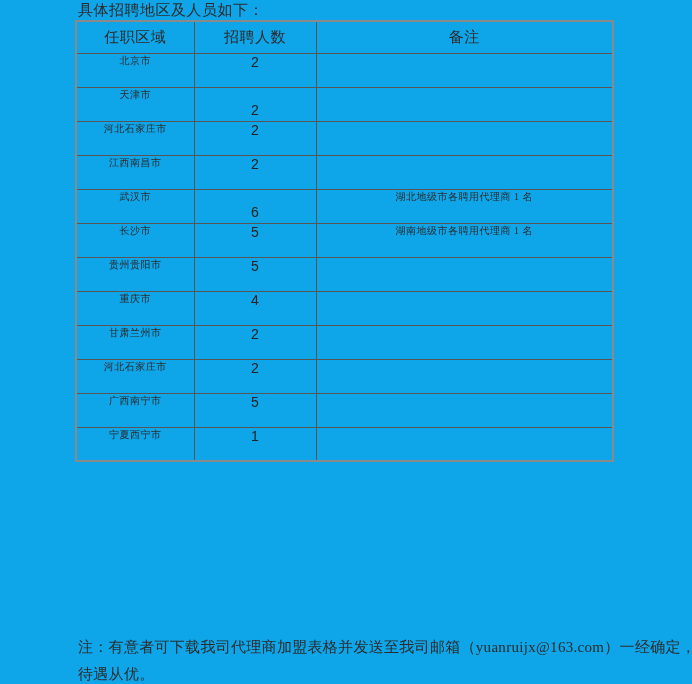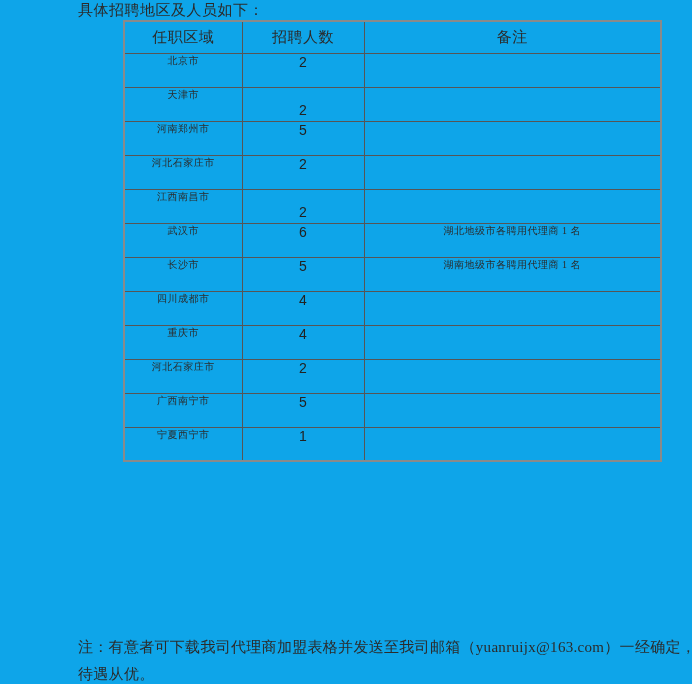--- a/index.html
+++ b/index.html
@@ -25,21 +25,20 @@
     white-space: nowrap;
   }
   table.recruit {
     position: absolute;
     left: 75px;
     top: 20px;
     width: 537px;
     border-collapse: collapse;
     table-layout: fixed;
     border: 2px solid #8a8a8a;
-    margin-left: 48px;
   }
   table.recruit col.c1 { width: 118px; }
   table.recruit col.c2 { width: 122px; }
   table.recruit col.c3 { width: 297px; }
   table.recruit th,
   table.recruit td {
     border: 1px solid #565656;
     vertical-align: top;
     text-align: center;
     padding: 0;
@@ -108,25 +107,20 @@
       <td class="count">2</td>
       <td class="remark"></td>
     </tr>
 
     <tr>
       <td class="region">天津市</td>
       <td class="count">2</td>
       <td class="remark"></td>
     </tr>
 
-    <tr>
-      <td class="region">河南郑州市</td>
-      <td class="count">5</td>
-      <td class="remark"></td>
-    </tr>
 
     <tr>
       <td class="region">河北石家庄市</td>
       <td class="count">2</td>
       <td class="remark"></td>
     </tr>
 
     <tr>
       <td class="region">江西南昌市</td>
       <td class="count">2</td>
@@ -138,33 +132,38 @@
       <td class="count">6</td>
       <td class="remark">湖北地级市各聘用代理商 1 名</td>
     </tr>
 
     <tr>
       <td class="region">长沙市</td>
       <td class="count">5</td>
       <td class="remark">湖南地级市各聘用代理商 1 名</td>
     </tr>
 
-
     <tr>
-      <td class="region">四川成都市</td>
-      <td class="count">4</td>
+      <td class="region">贵州贵阳市</td>
+      <td class="count">5</td>
       <td class="remark"></td>
     </tr>
+
 
     <tr>
       <td class="region">重庆市</td>
       <td class="count">4</td>
       <td class="remark"></td>
     </tr>
 
+    <tr>
+      <td class="region">甘肃兰州市</td>
+      <td class="count">2</td>
+      <td class="remark"></td>
+    </tr>
 
     <tr>
       <td class="region">河北石家庄市</td>
       <td class="count">2</td>
       <td class="remark"></td>
     </tr>
 
 
     <tr>
       <td class="region">广西南宁市</td>

